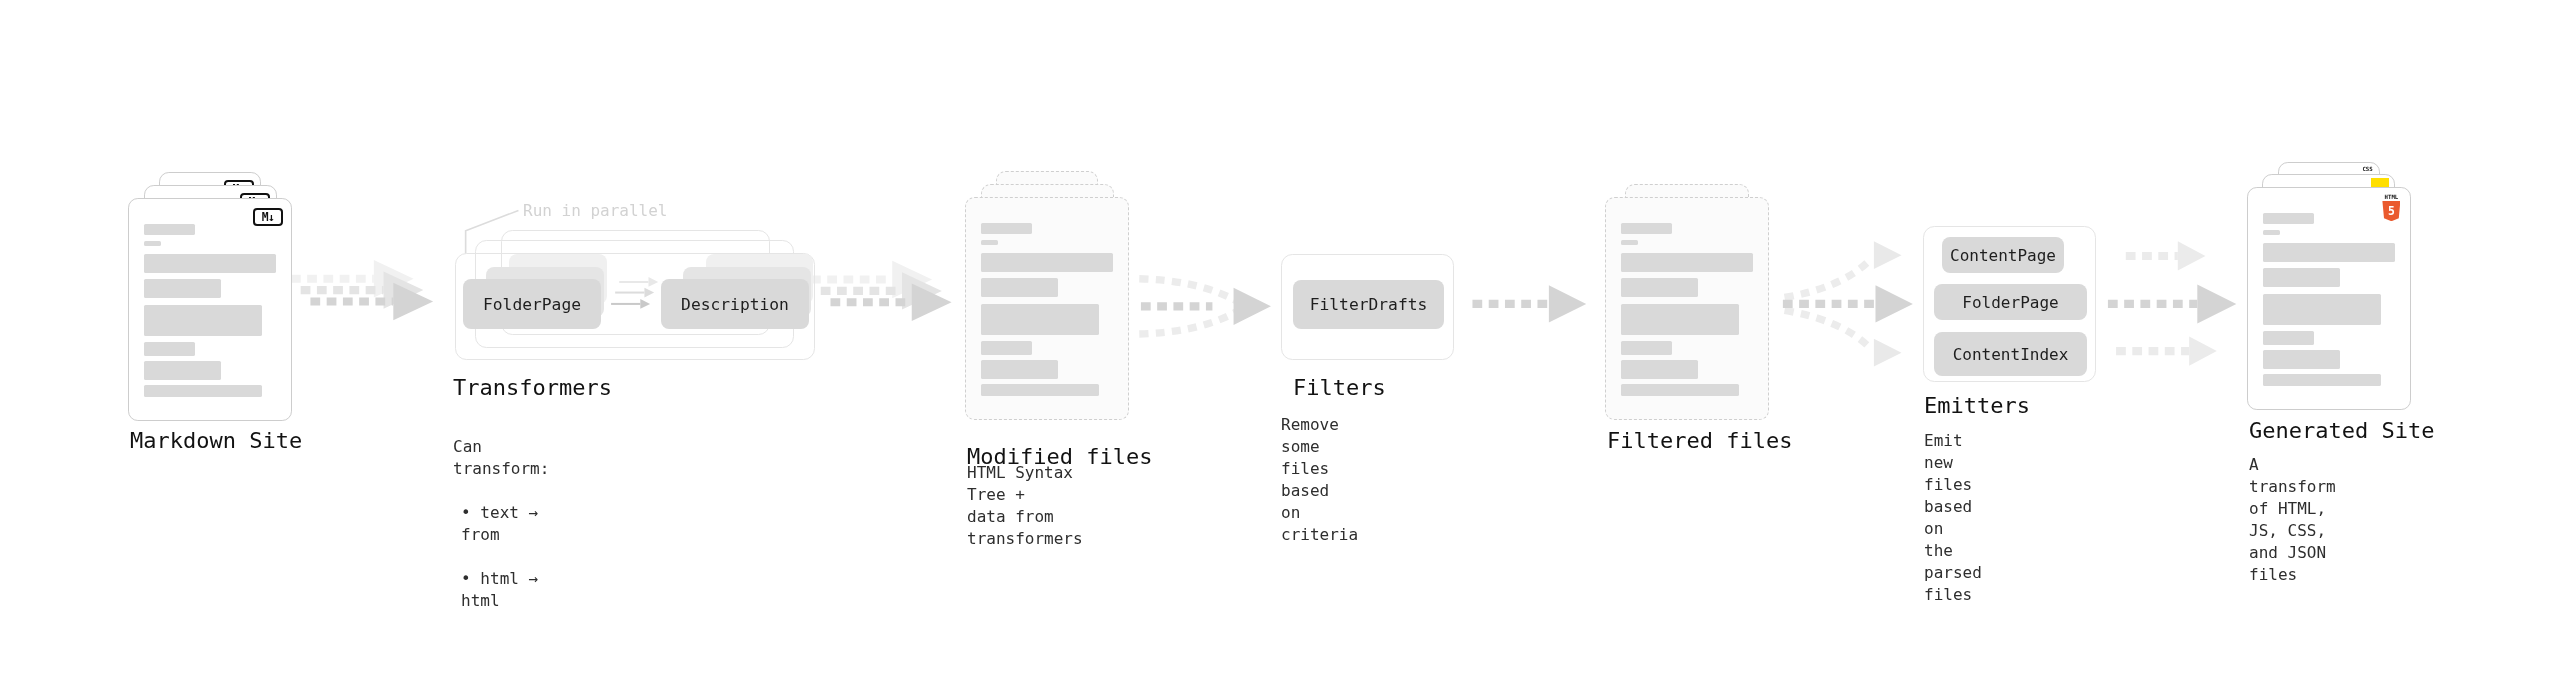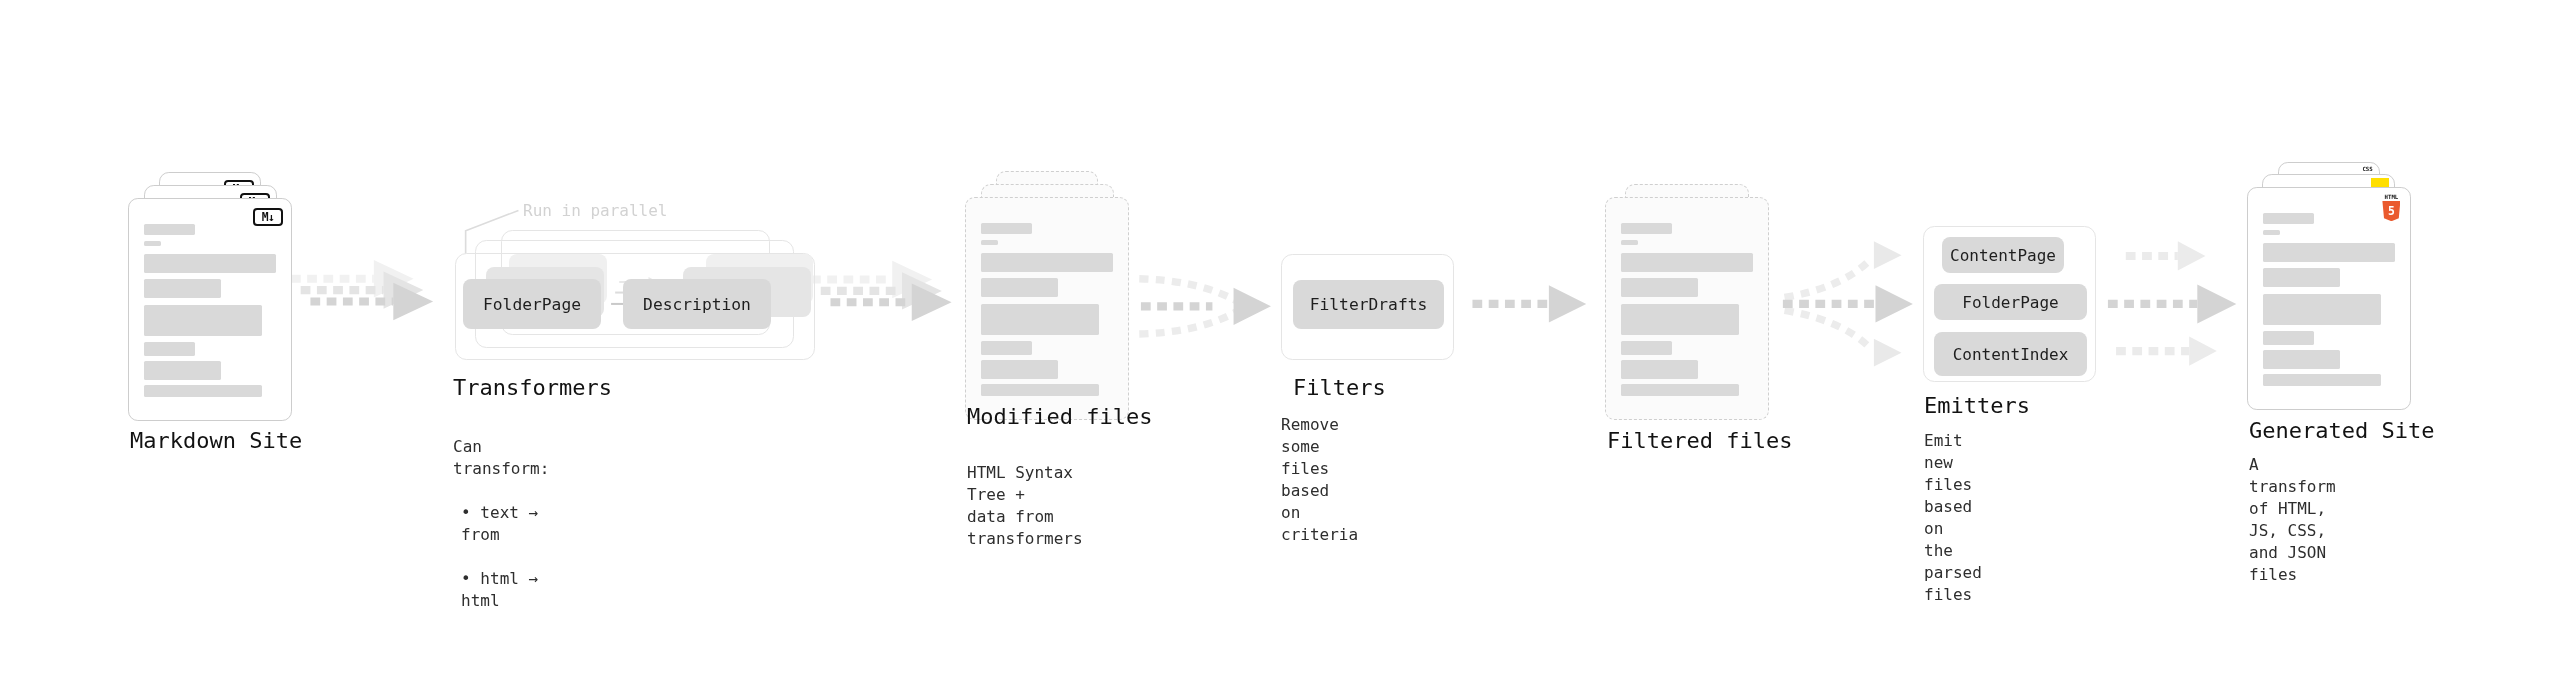--- a/index.html
+++ b/index.html
@@ -174,21 +174,21 @@
   <div class="outline-box" style="left:501px;top:230px;width:269px;height:105px;"></div>
   <div class="outline-box" style="left:475px;top:240px;width:319px;height:108px;"></div>
   <div class="outline-box" style="left:455px;top:253px;width:360px;height:107px;"></div>
 
   <div class="ghost g2" style="left:509px;top:254px;width:98px;height:50px;"></div>
   <div class="ghost g1" style="left:486px;top:267px;width:118px;height:50px;"></div>
   <div class="ghost g2" style="left:706px;top:254px;width:107px;height:50px;"></div>
   <div class="ghost g1" style="left:683px;top:267px;width:128px;height:50px;"></div>
 
   <div class="chip" style="left:463px;top:279px;width:138px;height:50px;">FolderPage</div>
-  <div class="chip" style="left:623px;top:279px;width:148px;height:50px;">Description</div>
+  <div class="chip" style="left:661px;top:279px;width:148px;height:50px;">Description</div>
 
   <div class="stage-title" style="left:453px;top:374px;">Transformers</div>
   <div class="stage-desc" style="left:453px;top:414px;">
     <div class="desc-line">Can transform:</div>
     <div class="desc-line bullet">• text → from</div>
     <div class="desc-line bullet">• html → html</div>
   </div>
 </div>
 
 <div class="abs">
@@ -199,21 +199,21 @@
       <i class="bar"></i>
         <i class="bar"></i>
         <i class="bar"></i>
         <i class="bar"></i>
         <i class="bar"></i>
         <i class="bar"></i>
         <i class="bar"></i>
         <i class="bar"></i>
     </div>
   </div>
-  <div class="stage-title" style="left:967px;top:403px;">Modified files</div>
+  <div class="stage-title" style="left:967px;top:443px;">Modified files</div>
   <div class="stage-desc" style="left:967px;top:462px;">HTML Syntax Tree +
 data from transformers</div>
 </div>
 
 <div class="abs">
   <div class="outline-box" style="left:1281px;top:254px;width:173px;height:106px;"></div>
   <div class="chip" style="left:1293px;top:280px;width:151px;height:49px;">FilterDrafts</div>
   <div class="stage-title" style="left:1281px;top:374px;margin-left:12px;">Filters</div>
   <div class="stage-desc" style="left:1281px;top:414px;">Remove some files based
 on criteria</div>

